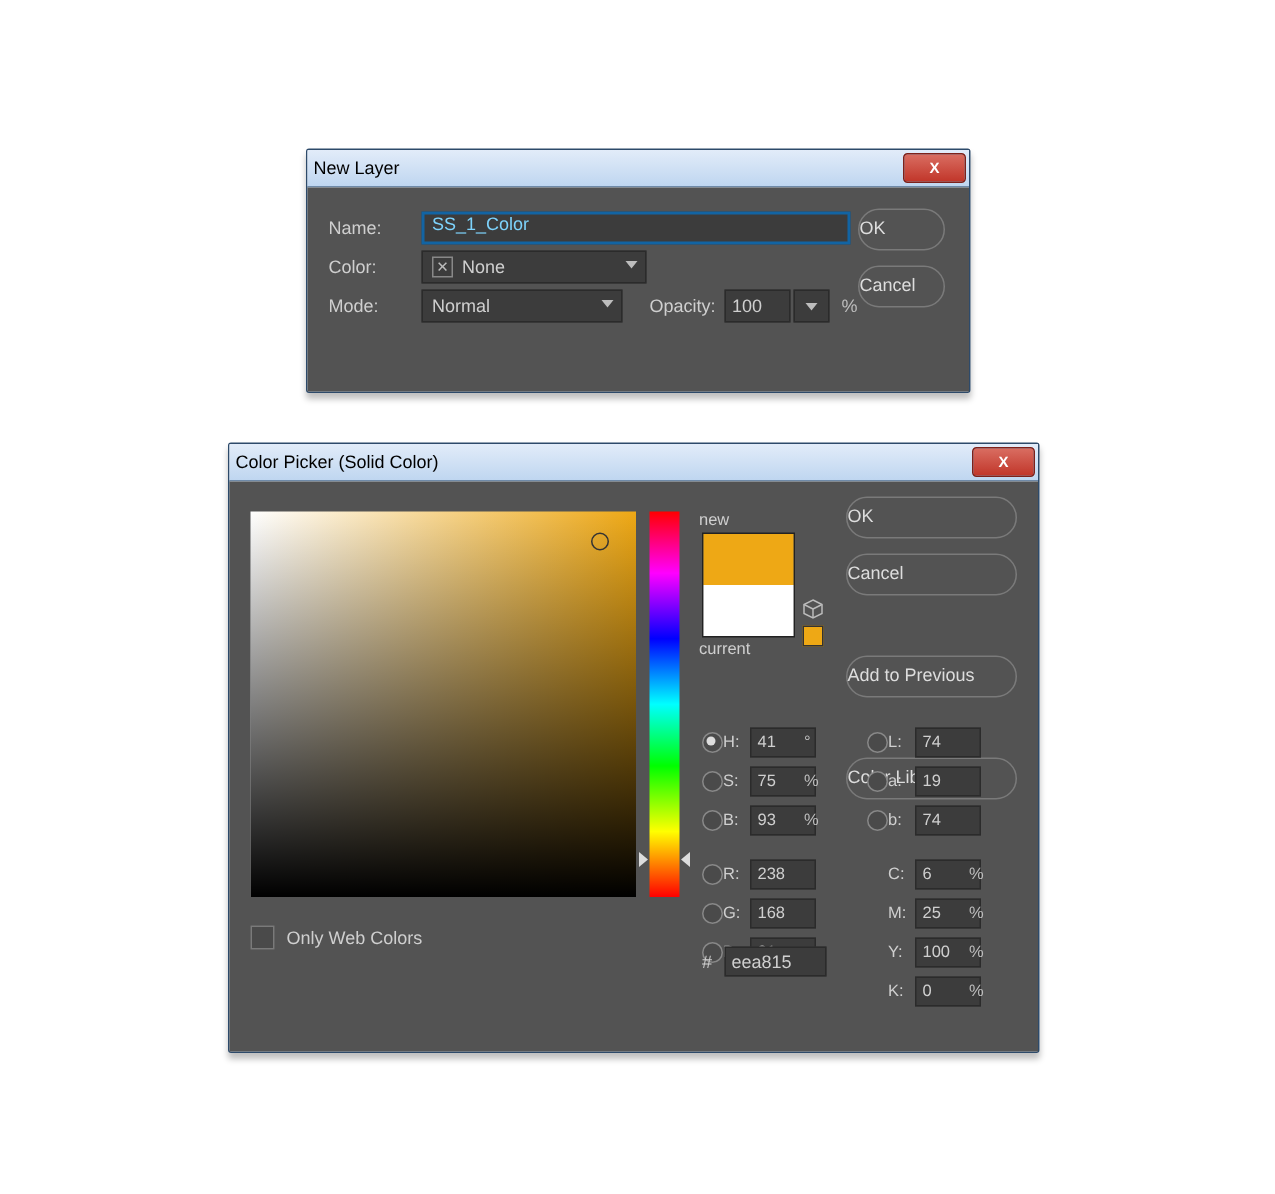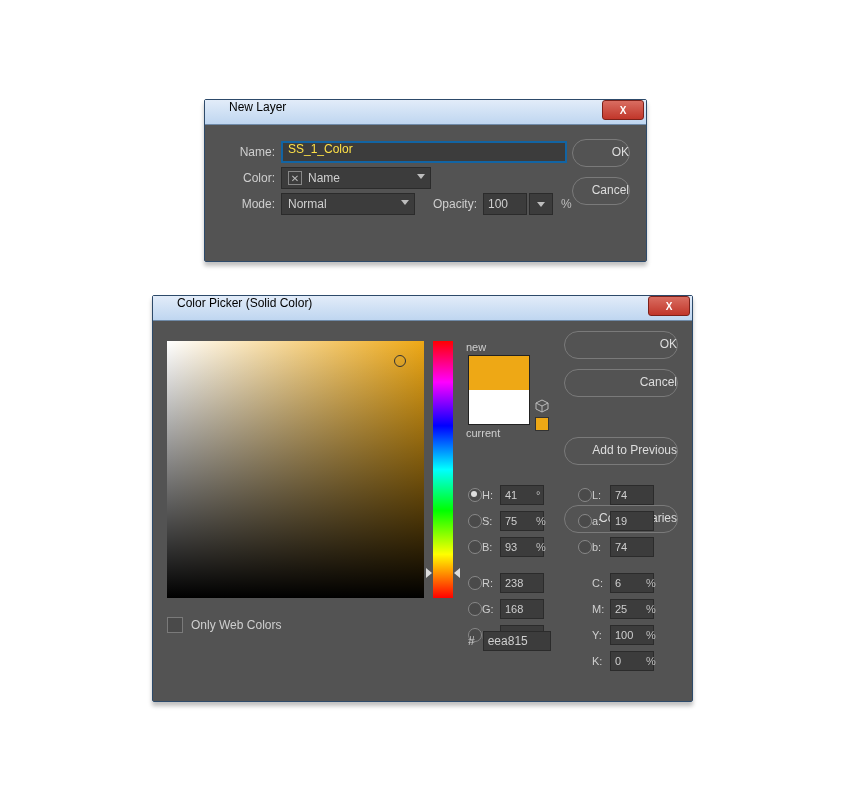--- a/index.html
+++ b/index.html
@@ -1,31 +1,31 @@
 <!DOCTYPE html>
 <html><head>
 <meta charset="utf-8">
 <style>
   html,body{margin:0;padding:0;background:#fff;font-family:Tahoma,Arial,sans-serif;font-size:12px;color:#d6d6d6}
   .stage{position:relative;width:850px;height:796px}
   .dlg{position:absolute;border:1px solid #2d4a6a;border-radius:2px;box-shadow:0 4px 4px rgba(0,0,0,.25)}
-  .title-bar{height:24px;background:linear-gradient(#e2ecf9,#bfd6f0);border-bottom:1px solid #6f8aa8;display:flex;align-items:flex-start;justify-content:space-between;padding:0 2px 0 24px;color:#000}
+  .title-bar{height:24px;background:linear-gradient(#e2ecf9,#bfd6f0);border-bottom:1px solid #6f8aa8;display:flex;align-items:center;justify-content:space-between;padding:0 2px 0 4px;color:#000}
   .title-bar span{font-size:12px}
   .close-btn{width:40px;height:18px;background:linear-gradient(#d96d61,#c1362a);border:1px solid #7d211a;border-radius:3px;display:flex;align-items:center;justify-content:center;color:#fff;font-weight:bold;font-size:10px;cursor:pointer}
   .body{background:#535353;color:#cfcfcf;padding:14px 14px 12px 14px;position:relative}
 
   
   .nl{left:204px;top:99px;width:441px}
   .nl .body{height:110px}
   .nl-row{display:flex;align-items:center;height:26px}
-  .nl-lbl{width:56px;text-align:right;padding-right:6px}
-  .txt{background:#3c3c3c;border:1px solid #2b2b2b;height:20px;padding:0 6px;color:#fde047}
+  .nl-lbl{width:56px;padding-right:6px}
+  .txt{background:#3c3c3c;border:1px solid #2b2b2b;height:20px;padding:0 6px;color:#7dd3fc}
   .txt.sel{border:1px solid #1264a3;box-shadow:0 0 0 1px #1264a3 inset}
   .txt.name{width:272px}
-  .btn{width:56px;height:26px;border:1px solid #7a7a7a;border-radius:14px;background:#535353;color:#ddd;text-align:right;line-height:24px;cursor:pointer}
+  .btn{width:56px;height:26px;border:1px solid #7a7a7a;border-radius:14px;background:#535353;color:#ddd;text-align:left;line-height:24px;cursor:pointer}
   .nl-buttons{position:absolute;right:16px;top:14px;display:flex;flex-direction:column;gap:10px}
   .chk{width:14px;height:14px;border:1px solid #7a7a7a;background:#4a4a4a;display:inline-block;margin-right:8px}
   .dd{background:#3c3c3c;border:1px solid #2b2b2b;height:20px;color:#cfcfcf;padding:0 18px 0 6px;position:relative;display:inline-flex;align-items:center}
   .dd .caret{position:absolute;right:5px;top:6px}
   .caret{width:0;height:0;border-left:4px solid transparent;border-right:4px solid transparent;border-top:5px solid #bdbdbd}
   .none-sw{width:12px;height:12px;border:1px solid #888;margin-right:6px;display:flex;align-items:center;justify-content:center;font-size:10px;color:#bbb}
   .nl .dd.color{width:124px}
   .nl .dd.mode{width:108px}
   .smallbox{background:#3c3c3c;border:1px solid #2b2b2b;height:20px;width:34px;color:#cfcfcf;padding:0 4px;display:inline-flex;align-items:center}
 
@@ -75,21 +75,21 @@
     </div>
 
     <div class="nl-row">
       <div class="nl-lbl">Name:</div>
       <div class="txt name sel">SS_1_Color</div>
     </div>
     <div class="nl-row">
       <div class="nl-lbl">Color:</div>
       <div class="dd color">
         <span class="none-sw">✕</span>
-        <span>Name</span>
+        <span>None</span>
         <span class="caret"></span>
       </div>
     </div>
     <div class="nl-row">
       <div class="nl-lbl">Mode:</div>
       <div class="dd mode">
         <span>Normal</span>
         <span class="caret"></span>
       </div>
       <div style="width:18px"></div>

